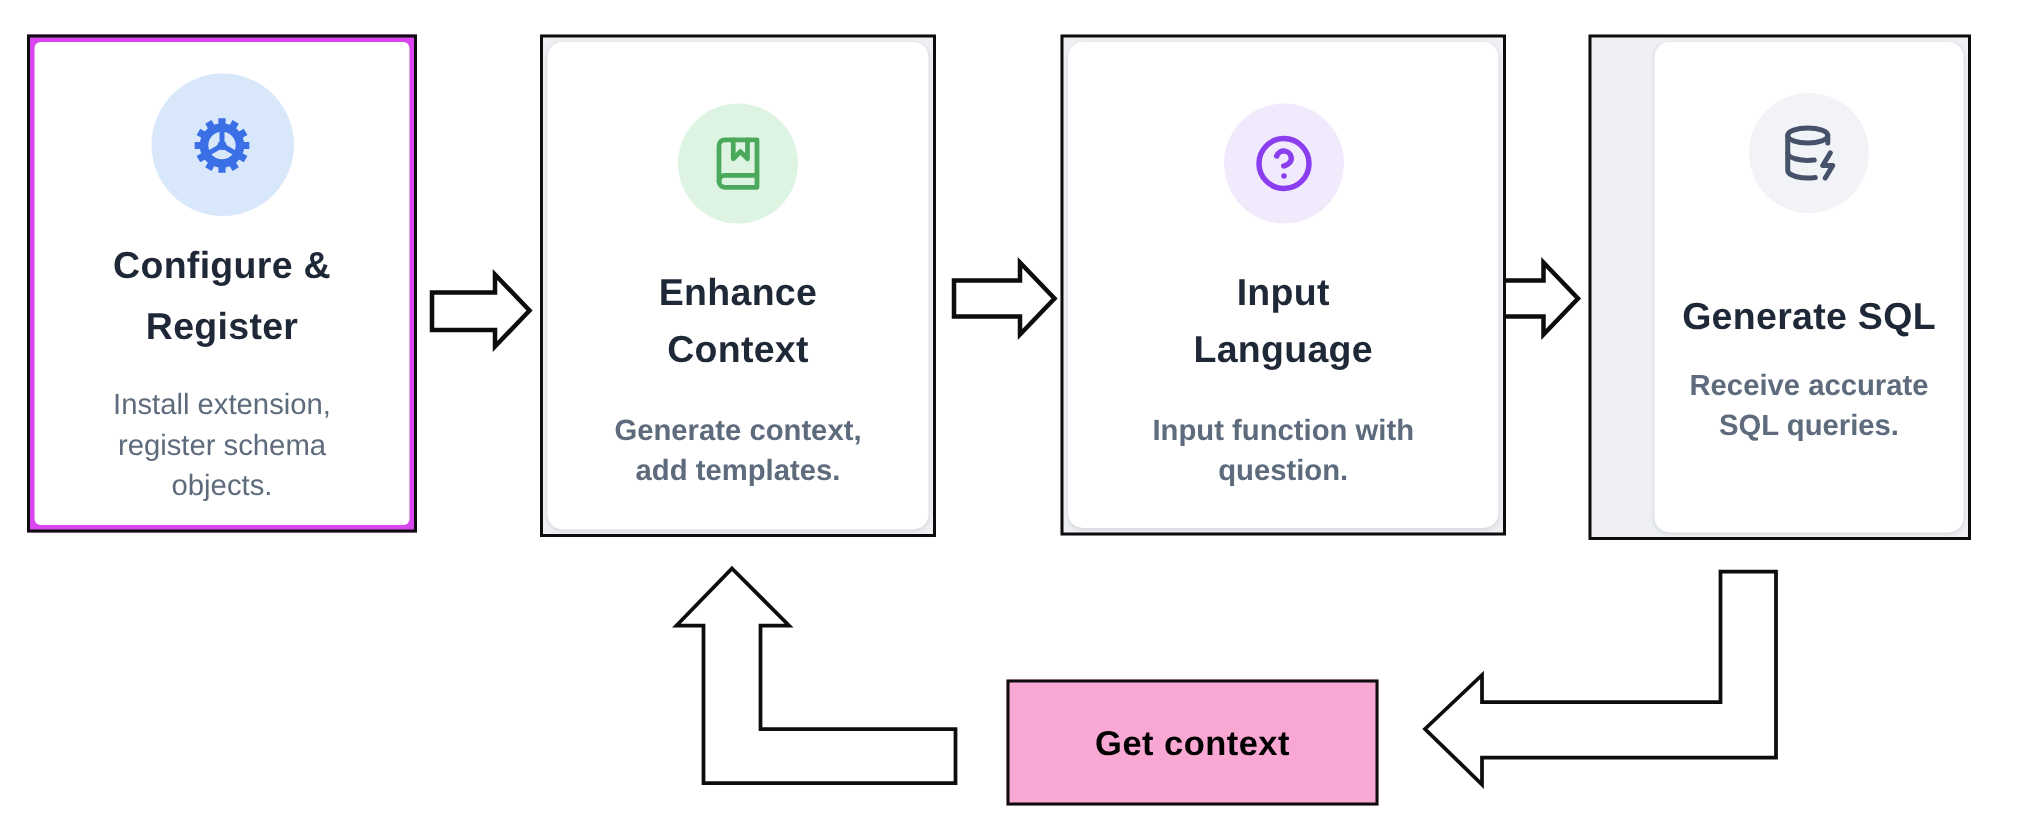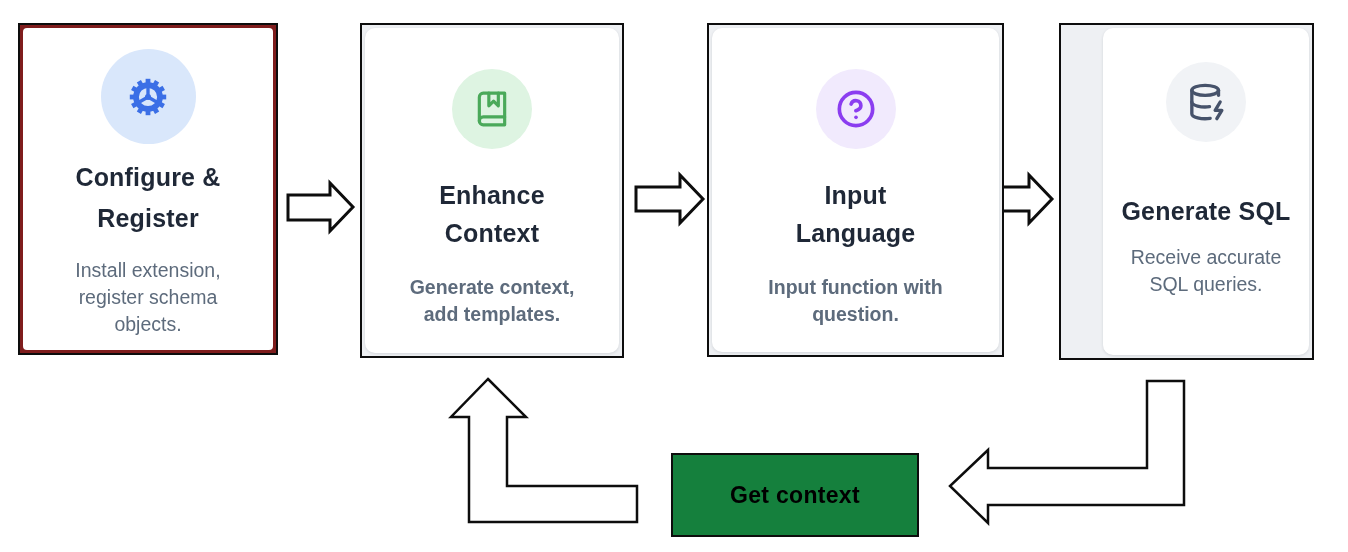--- a/index.html
+++ b/index.html
@@ -10,21 +10,21 @@
   .overlay{position:absolute;left:0;top:0;width:1348px;height:552px;pointer-events:none;}
   .flow-arrow{fill:#ffffff;stroke:#0d0d0d;stroke-width:3;stroke-linejoin:miter;}
   .loop-arrow{fill:#ffffff;stroke:#0d0d0d;stroke-width:2.5;stroke-linejoin:miter;}
 
   .card{position:absolute;border:2.5px solid #0d0d0d;background:#eef0f3;box-sizing:border-box;padding:3px;}
   .card-inner{
     width:100%;height:100%;background:#ffffff;border-radius:10px;
     box-shadow:0 1px 3px rgba(15,23,42,.12);
     display:flex;flex-direction:column;align-items:center;text-align:center;box-sizing:border-box;
   }
-  .card1{left:18px;top:23px;width:260px;height:332px;background:#7f1d1d;}
+  .card1{left:18px;top:23px;width:260px;height:332px;background:#d946ef;}
   .card1 .card-inner{border-radius:4px;box-shadow:none;}
   .card2{left:360px;top:23px;width:264px;height:335px;}
   .card3{left:707px;top:23px;width:297px;height:334px;}
   .card4{left:1059px;top:23px;width:255px;height:337px;padding-left:42px;}
 
   .icon-circle{border-radius:50%;display:flex;align-items:center;justify-content:center;flex:0 0 auto;}
   .card1 .icon-circle{width:95px;height:95px;margin-top:21px;background:#d9e7fb;}
   .card2 .icon-circle{width:80px;height:80px;margin-top:41px;background:#def4e2;}
   .card3 .icon-circle{width:80px;height:80px;margin-top:41px;background:#f1eafd;}
   .card4 .icon-circle{width:80px;height:80px;margin-top:34px;background:#f1f3f6;}
@@ -35,25 +35,25 @@
   }
   .card1 .card-title{margin-top:13px;line-height:1.65;}
   .card2 .card-title,.card3 .card-title{margin-top:28px;}
   .card4 .card-title{margin-top:51px;}
 
   .card-desc{
     font-size:19.5px;color:#5d6b7c;line-height:1.4;white-space:pre-line;
   }
   .card1 .card-desc{margin-top:17px;}
   .card2 .card-desc,.card3 .card-desc{margin-top:22px;font-weight:bold;}
-  .card4 .card-desc{margin-top:13px;}
+  .card4 .card-desc{margin-top:13px;font-weight:bold;}
 
   .loop-box{
     position:absolute;left:671px;top:453px;width:248px;height:84px;box-sizing:border-box;
-    border:2.5px solid #0d0d0d;background:#15803d;
+    border:2.5px solid #0d0d0d;background:#f9a8d4;
     display:flex;align-items:center;justify-content:center;
   }
   .loop-box span{font-size:23px;font-weight:700;color:#000000;letter-spacing:.3px;}
 </style>
 </head>
 <body>
 
 <div class="canvas">
 
   <svg class="overlay" viewBox="0 0 1348 552">

